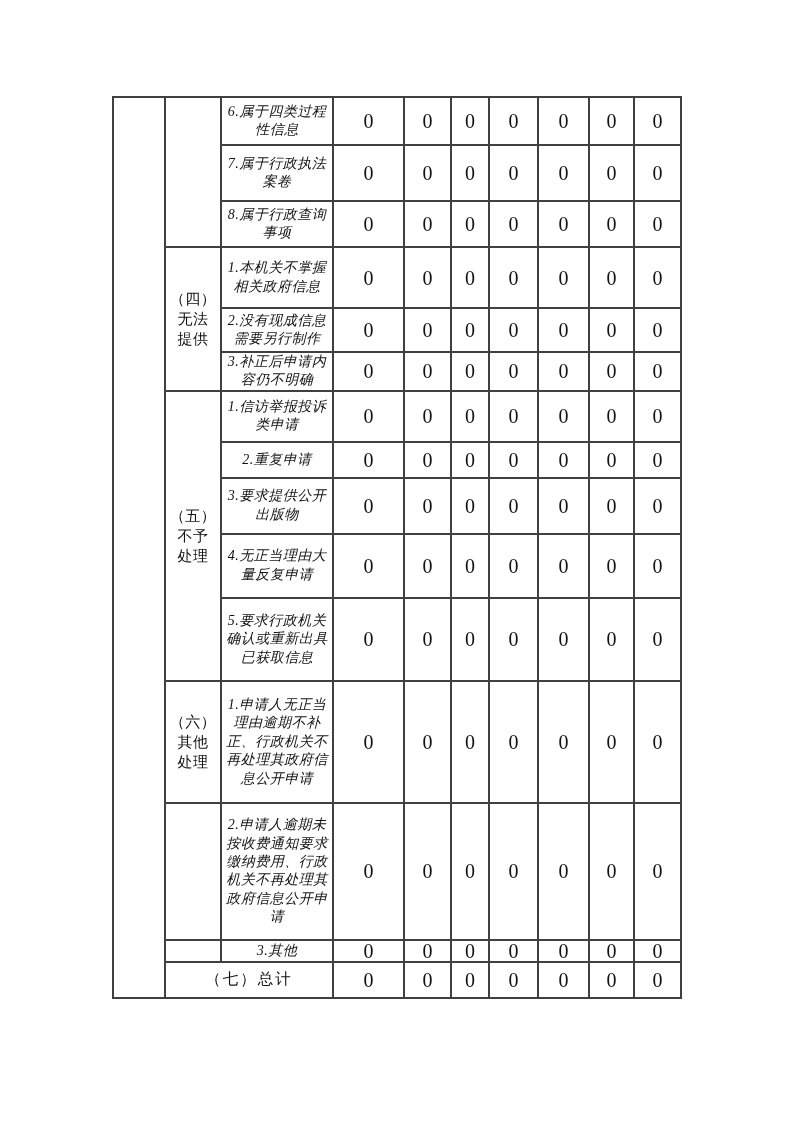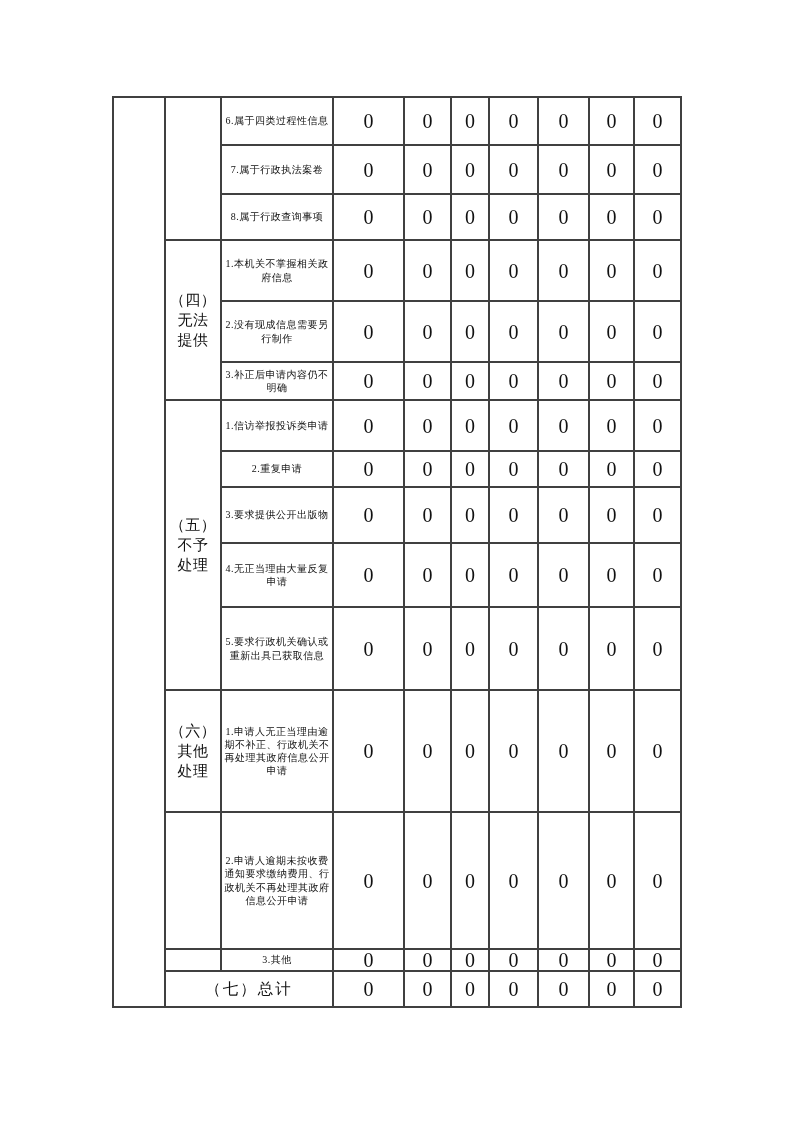--- a/index.html
+++ b/index.html
@@ -18,23 +18,24 @@
     table-layout: fixed;
   }
   table.report td {
     border: 2px solid #404040;
     padding: 0 1px;
     text-align: center;
     vertical-align: middle;
     overflow: hidden;
   }
   td.lbl {
-    font-size: 10px;
+    font-size: 14px;
     letter-spacing: 0.5px;
     line-height: 1.32;
+    font-style: italic;
   }
   td.grp {
     font-size: 15px;
     letter-spacing: 0.5px;
     line-height: 1.35;
     white-space: pre-line;
   }
   td.num {
     font-size: 20px;
     line-height: 1;
@@ -67,21 +68,21 @@
       <td class="grp" rowspan="3"></td>
       <td class="lbl">6.属于四类过程性信息</td>
       <td class="num">0</td>
       <td class="num">0</td>
       <td class="num">0</td>
       <td class="num">0</td>
       <td class="num">0</td>
       <td class="num">0</td>
       <td class="num">0</td>
     </tr>
-    <tr style="height:49px">
+    <tr style="height:56px">
       <td class="lbl">7.属于行政执法案卷</td>
       <td class="num">0</td>
       <td class="num">0</td>
       <td class="num">0</td>
       <td class="num">0</td>
       <td class="num">0</td>
       <td class="num">0</td>
       <td class="num">0</td>
     </tr>
     <tr style="height:46px">
@@ -100,21 +101,21 @@
 提供</td>
       <td class="lbl">1.本机关不掌握相关政府信息</td>
       <td class="num">0</td>
       <td class="num">0</td>
       <td class="num">0</td>
       <td class="num">0</td>
       <td class="num">0</td>
       <td class="num">0</td>
       <td class="num">0</td>
     </tr>
-    <tr style="height:61px">
+    <tr style="height:44px">
       <td class="lbl">2.没有现成信息需要另行制作</td>
       <td class="num">0</td>
       <td class="num">0</td>
       <td class="num">0</td>
       <td class="num">0</td>
       <td class="num">0</td>
       <td class="num">0</td>
       <td class="num">0</td>
     </tr>
     <tr style="height:38px">

